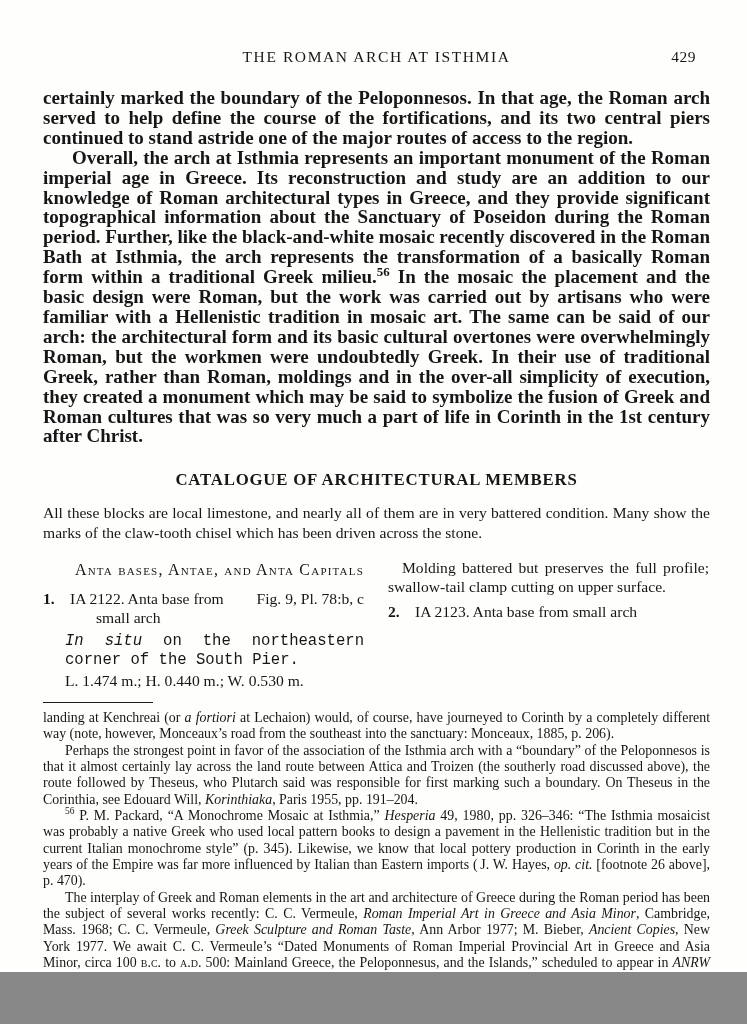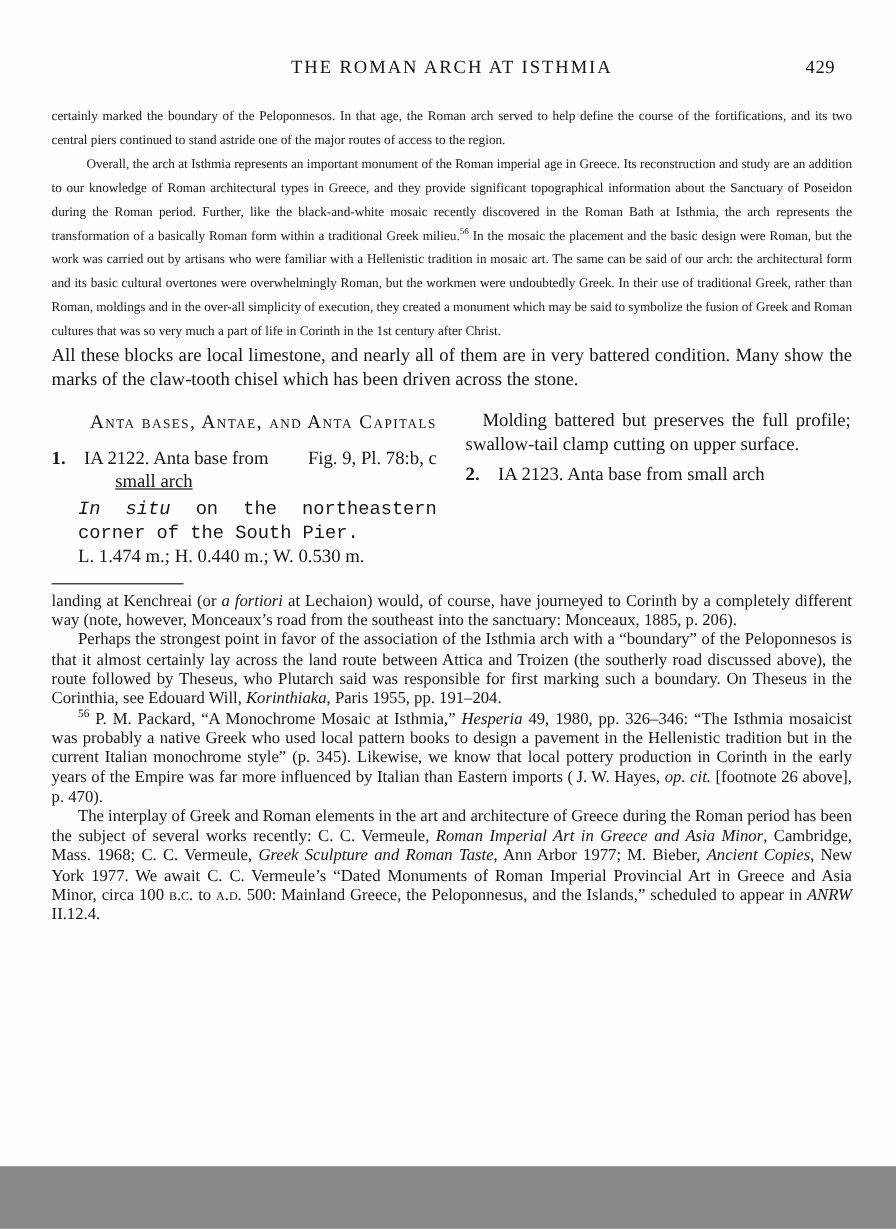--- a/index.html
+++ b/index.html
@@ -21,24 +21,25 @@
     letter-spacing: 1.6px;
     line-height: 20px;
     margin-bottom: 21px;
   }
   .page-number {
     position: absolute; right: 14px; top: 0;
     letter-spacing: 0.5px;
   }
   
   .body-para {
-    font-size: 11px;
+    font-size: 19px;
     line-height: 19.9px;
     text-align: justify;
     margin: 0;
+    font-weight: bold;
   }
   .body-para.indent { text-indent: 29px; }
   
   .section-heading {
     text-align: center;
     font-size: 16.8px;
     letter-spacing: 0.8px;
     margin: 24px 0 13px 0;
   }
   .catalogue-intro {
@@ -53,21 +54,21 @@
   .col-heading {
     text-align: right;
     font-variant: small-caps;
     letter-spacing: 1.2px;
     font-size: 16px;
     margin: 2px 0 10px 0;
   }
   .entry-head { display: flex; align-items: flex-start; }
   .entry-num { font-weight: bold; width: 27px; flex: 0 0 27px; }
   .entry-title { flex: 1 1 auto; }
-  .entry-title .line2 { padding-left: 26px; text-decoration: underline; }
+  .entry-title .line2 { padding-left: 26px; }
   .entry-figref { white-space: nowrap; }
   .entry-desc {
     margin: 4px 0 0 22px;
     text-align: justify;
     font-family: Liberation Mono, monospace;
   }
   .entry-dims { margin: 0 0 0 22px; }
   .col-lead {
     text-indent: 14px;
     text-align: justify;
@@ -98,20 +99,21 @@
 <div class="page">
 
   <div class="running-head">
     <span>THE ROMAN ARCH AT ISTHMIA</span>
     <span class="page-number">429</span>
   </div>
 
   <p class="body-para"><span>certainly marked the boundary of the Peloponnesos. In that age, the Roman arch served to help define the course of the fortifications, and its two central piers continued to stand astride one of the major routes of access to the region.</span></p>
   <p class="body-para indent"><span>Overall, the arch at Isthmia represents an important monument of the Roman imperial age in Greece. Its reconstruction and study are an addition to our knowledge of Roman architectural types in Greece, and they provide significant topographical information about the Sanctuary of Poseidon during the Roman period. Further, like the black-and-white mosaic recently discovered in the Roman Bath at Isthmia, the arch represents the transformation of a basically Roman form within a traditional Greek milieu.</span><sup>56</sup><span> In the mosaic the placement and the basic design were Roman, but the work was carried out by artisans who were familiar with a Hellenistic tradition in mosaic art. The same can be said of our arch: the architectural form and its basic cultural overtones were overwhelmingly Roman, but the workmen were undoubtedly Greek. In their use of traditional Greek, rather than Roman, moldings and in the over-all simplicity of execution, they created a monument which may be said to symbolize the fusion of Greek and Roman cultures that was so very much a part of life in Corinth in the 1st century after Christ.</span></p>
 
+  <h2 class="section-heading">CATALOGUE OF ARCHITECTURAL MEMBERS</h2>
 
   <p class="catalogue-intro">All these blocks are local limestone, and nearly all of them are in very battered condition. Many show the marks of the claw-tooth chisel which has been driven across the stone.</p>
 
   <div class="columns">
 
     <div class="col">
       <div class="col-heading">Anta bases, Antae, and Anta Capitals</div>
 
       <div class="entry">
         <div class="entry-head">

